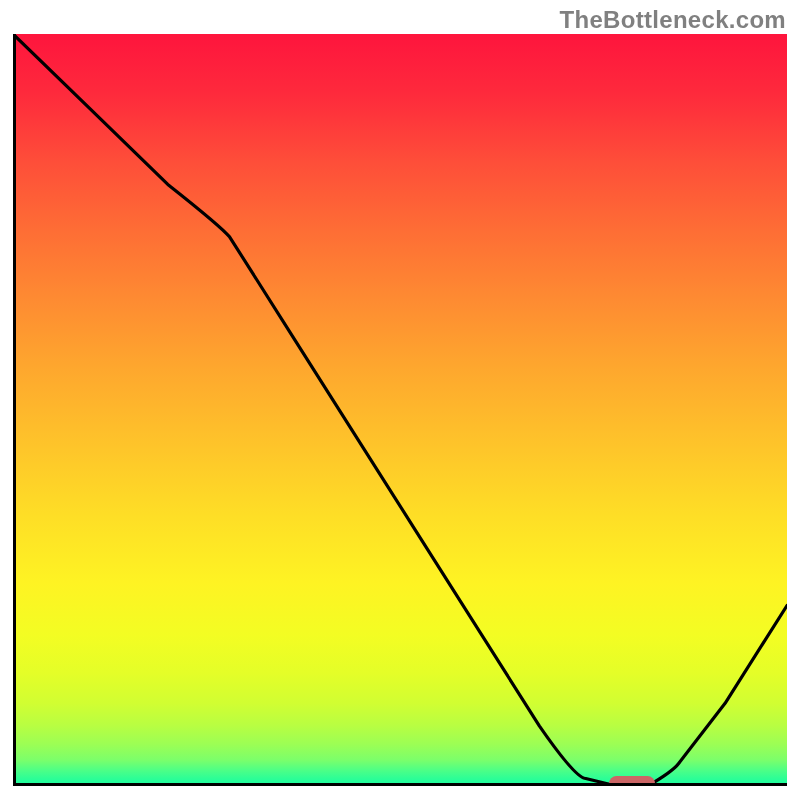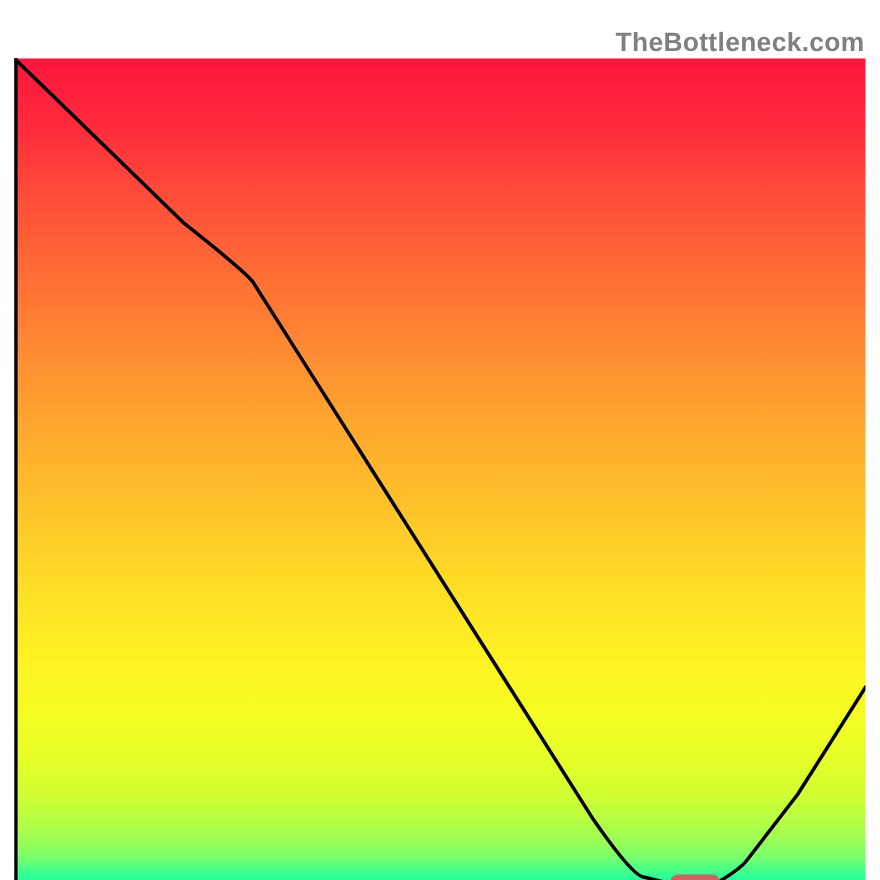--- a/index.html
+++ b/index.html
@@ -1,21 +1,20 @@
 <!DOCTYPE html>
 <html><head>
 <meta charset="utf-8">
 <style>
   * { margin: 0; padding: 0; box-sizing: border-box; }
   html, body { width: 800px; height: 800px; overflow: hidden; background: #fff; }
   .chart-container {
     position: relative;
     width: 800px;
     height: 668px;
-    margin-top: 19px;
   }
   .watermark {
     position: absolute;
     top: 6px;
     right: 14px;
     font-family: Arial, Helvetica, sans-serif;
     font-size: 24px;
     font-weight: 600;
     color: #808080;
     letter-spacing: 0.3px;

